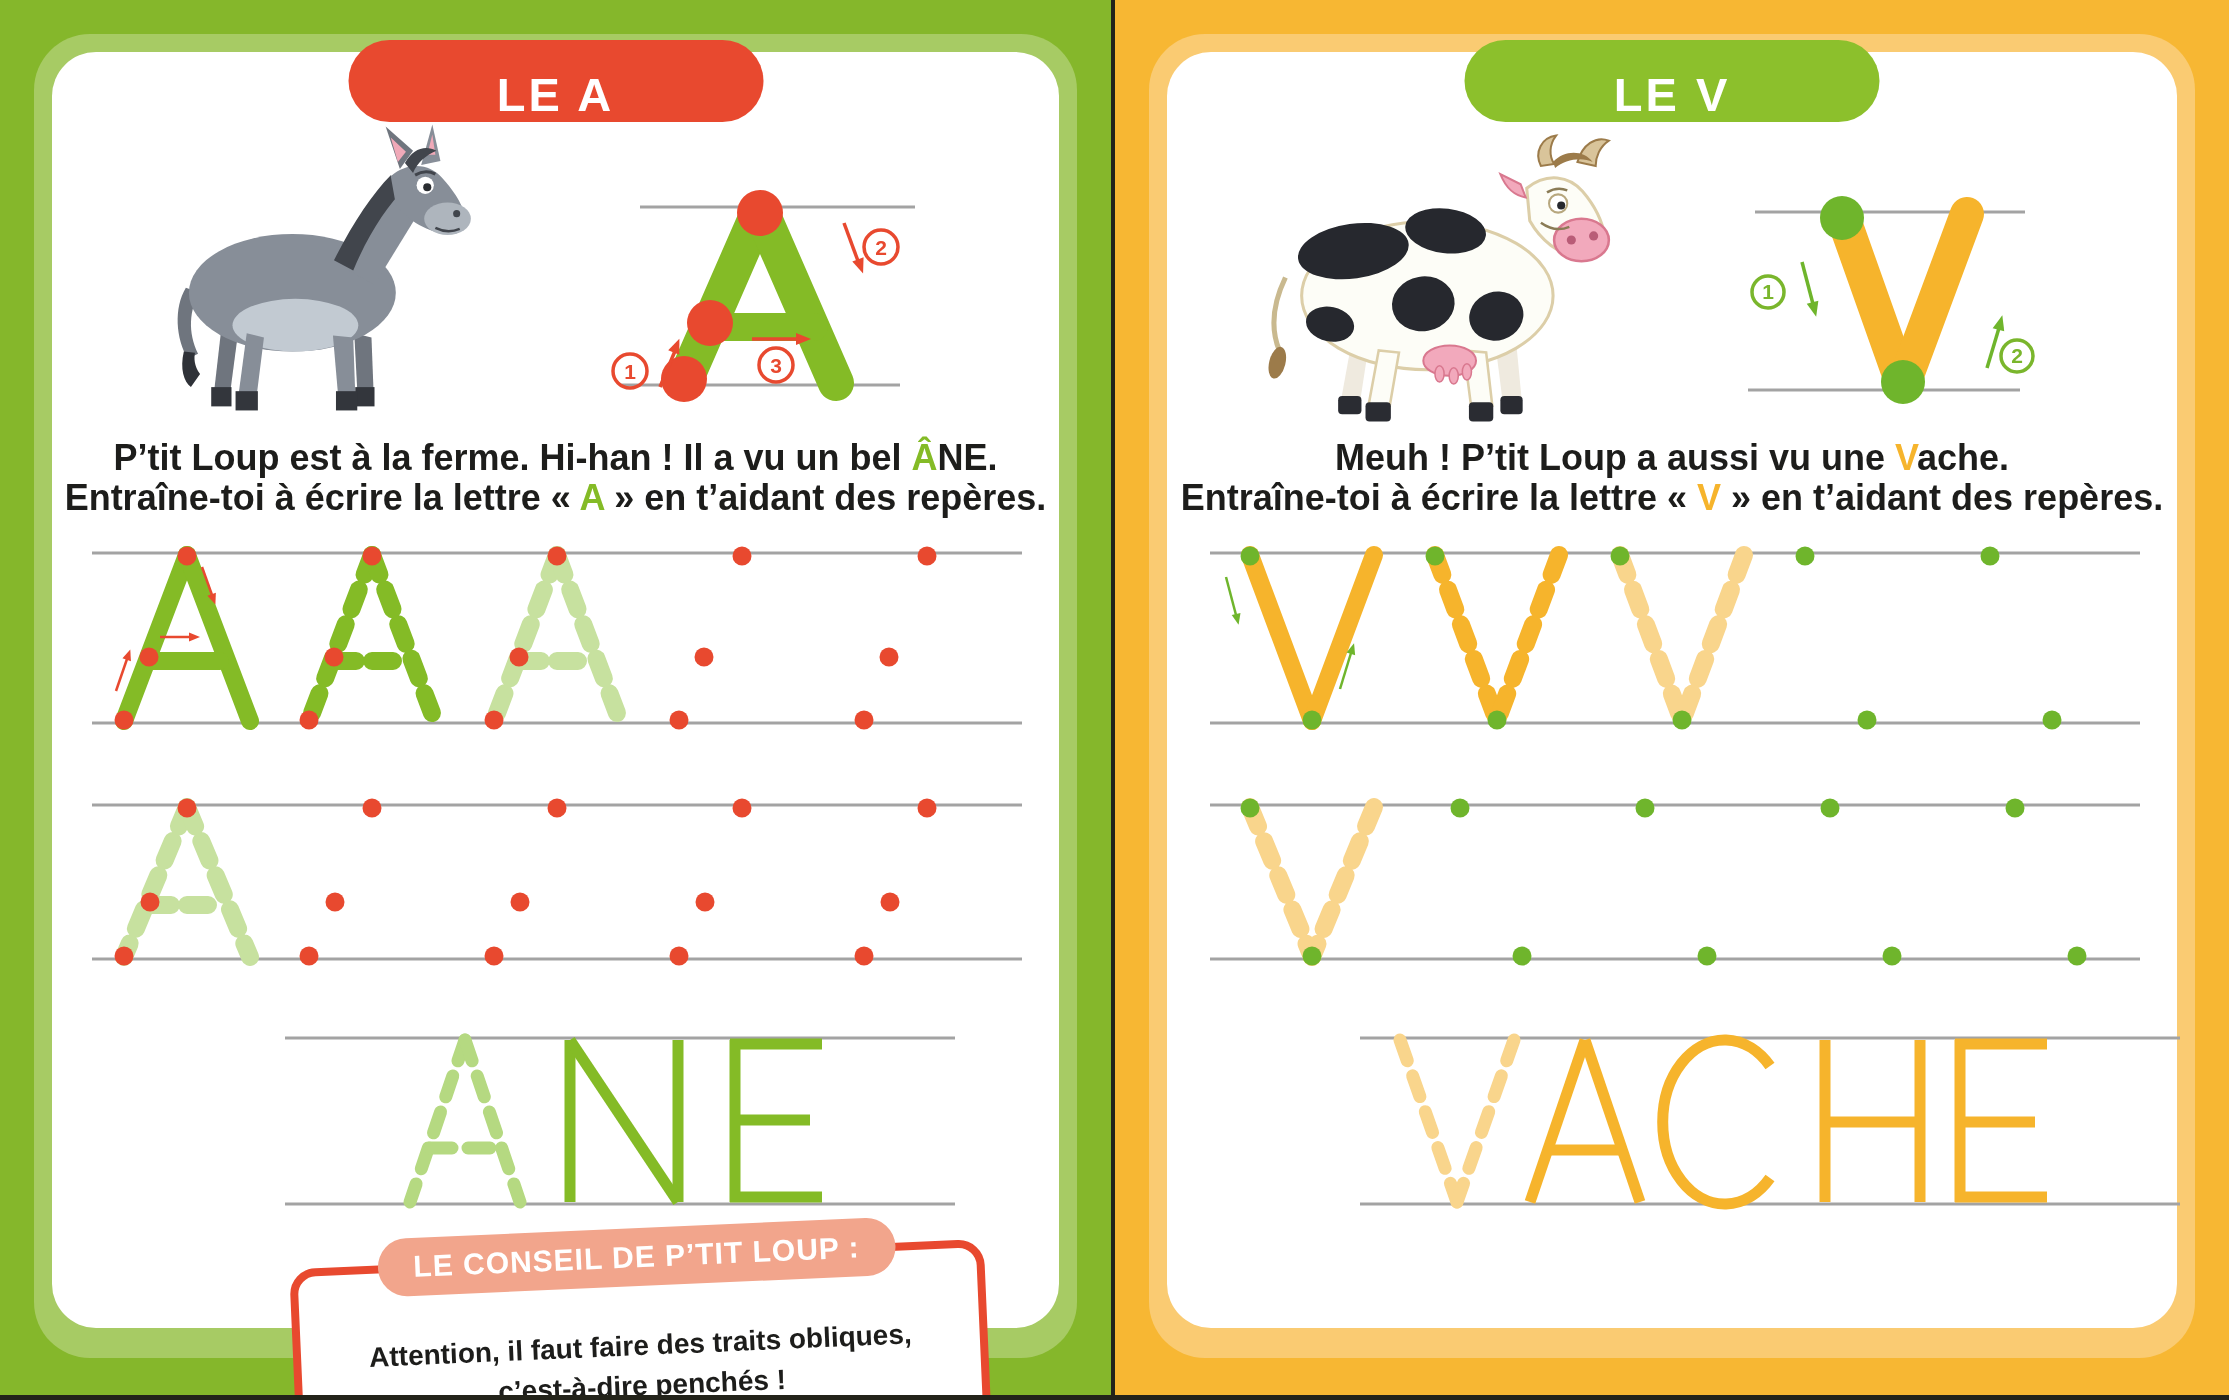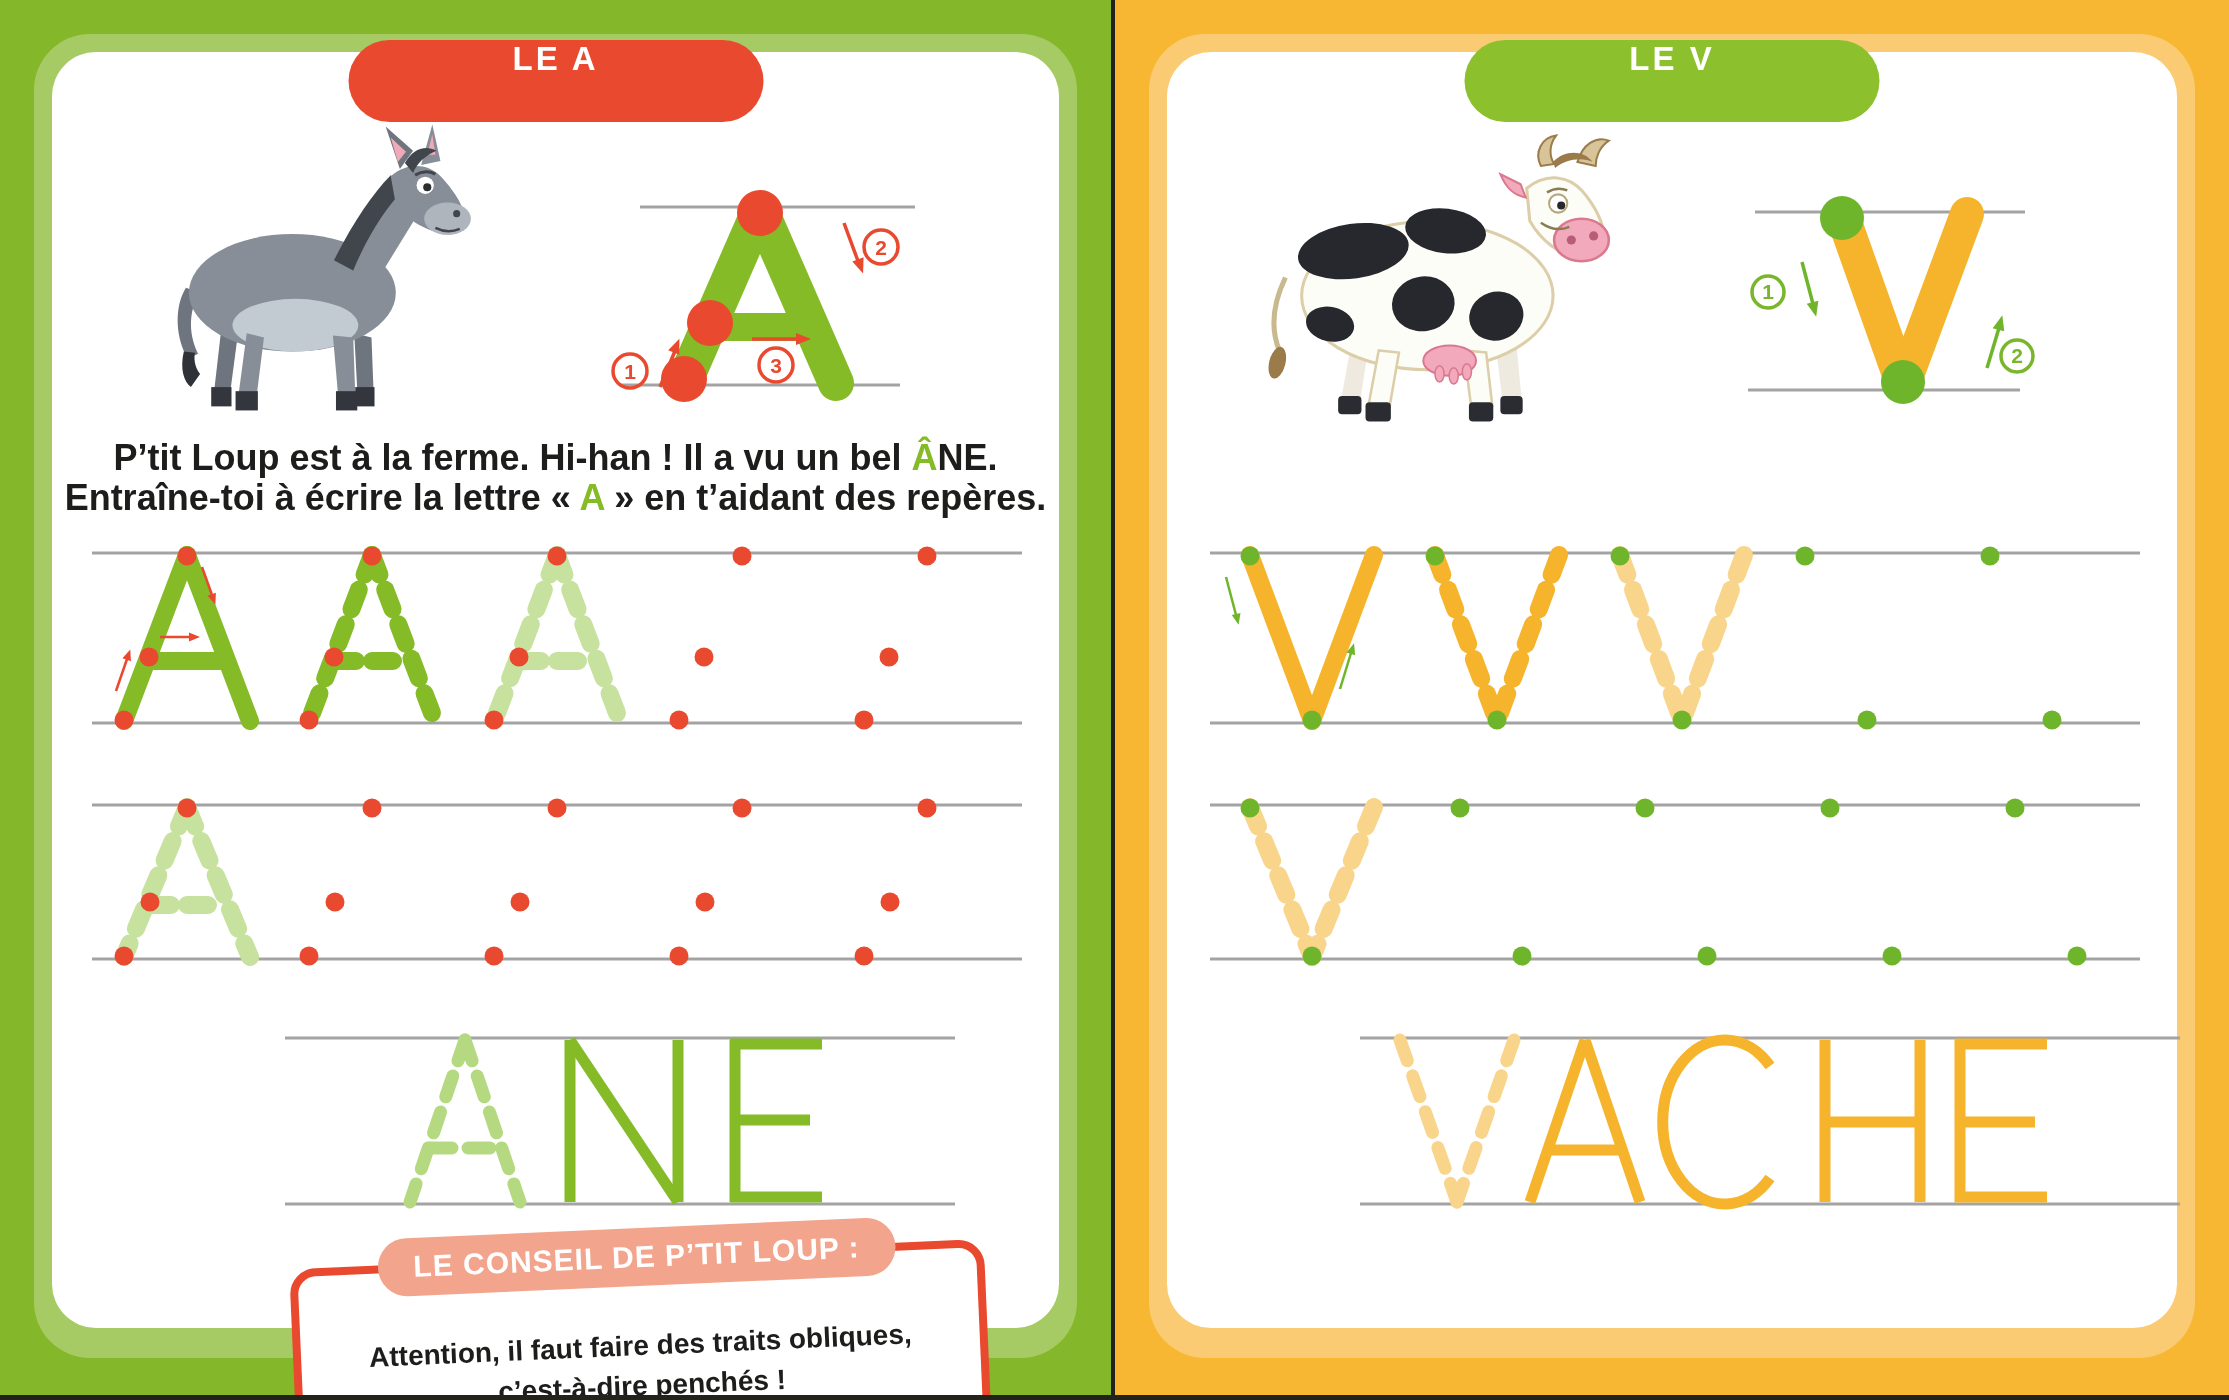--- a/index.html
+++ b/index.html
@@ -14,22 +14,22 @@
   .rim   { position:absolute; left:34px; right:34px; top:34px; bottom:42px; border-radius:56px; }
   .panel { position:absolute; left:52px; right:52px; top:52px; bottom:72px; border-radius:44px; background:#fff; }
   .page-left  .rim { background:#A7CB64; }
   .page-right .rim { background:#FACB72; }
   .gutter { position:absolute; left:1111px; top:0; width:4px; height:1400px; background:#23231A; }
   .bottom-edge { position:absolute; left:0; right:0; bottom:0; height:5px; background:#23231A; }
 
   .pill {
     position:absolute; top:40px; left:50%; transform:translateX(-50%);
     min-width:415px; height:82px; border-radius:41px;
-    display:flex; align-items:flex-start; justify-content:center;
-    color:#fff; font-size:33px; font-weight:bold; letter-spacing:3px;
+    display:flex; align-items:flex-end; justify-content:center;
+    color:#fff; font-size:47px; font-weight:bold; letter-spacing:3px;
   }
   .pill-red   { background:#E8492F; }
   .pill-green { background:#8CC02C; }
 
   .illustration { position:absolute; }
   .model-letter { position:absolute; }
 
   .sentence {
     position:absolute; top:438px; left:40px; right:40px;
     text-align:center; font-size:36px; font-weight:bold; color:#1D1D1B; line-height:40px;
@@ -344,20 +344,24 @@
       <g>
         <circle class="circG" cx="297" cy="176" r="16"></circle>
         <text class="numG" x="297" y="183">2</text>
         <line class="arrG" x1="267" y1="188" x2="279" y2="148"></line>
         <g class="arrGh" transform="translate(280,144) rotate(15)">
             <path d="M0,-9 L6,6 L-6,6 Z"></path>
           </g>
       </g>
     </svg>
 
+    <p class="sentence">
+      <span>Meuh ! P’tit Loup a aussi vu une </span><span class="hl-yellow">V</span><span>ache.</span><br>
+      <span>Entraîne-toi à écrire la lettre « </span><span class="hl-yellow">V</span><span> » en t’aidant des repères.</span>
+    </p>
 
     <svg class="trace-row" style="left:95px; top:539px;" width="930" height="200" viewBox="0 0 930 200">
       <line class="gl" x1="0" y1="14" x2="930" y2="14"></line>
       <line class="gl" x1="0" y1="184" x2="930" y2="184"></line>
       <g>
         <line class="sV" x1="40" y1="16" x2="102" y2="182"></line>
         <line class="sV" x1="164" y1="16" x2="102" y2="182"></line>
         <circle class="dotG" cx="40" cy="17" r="9.5"></circle>
           <circle class="dotG" cx="102" cy="181" r="9.5"></circle>
         <line class="arrGs" x1="16" y1="38" x2="26" y2="76"></line>

